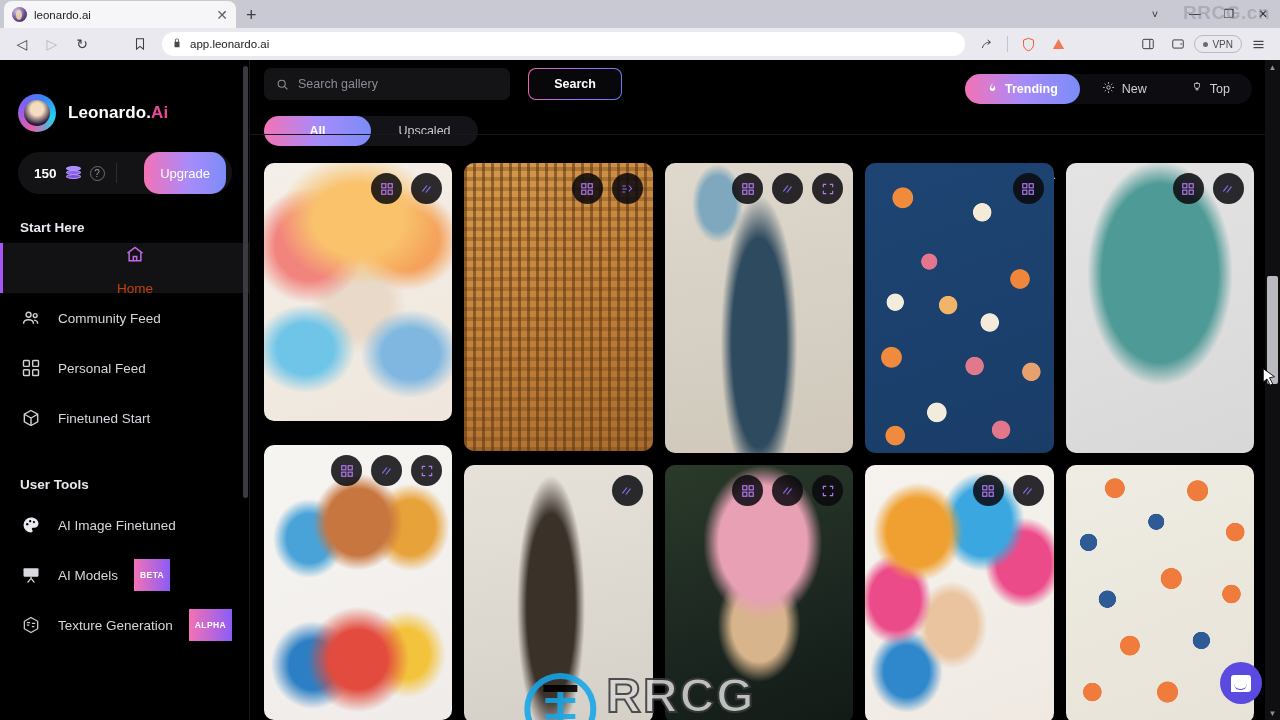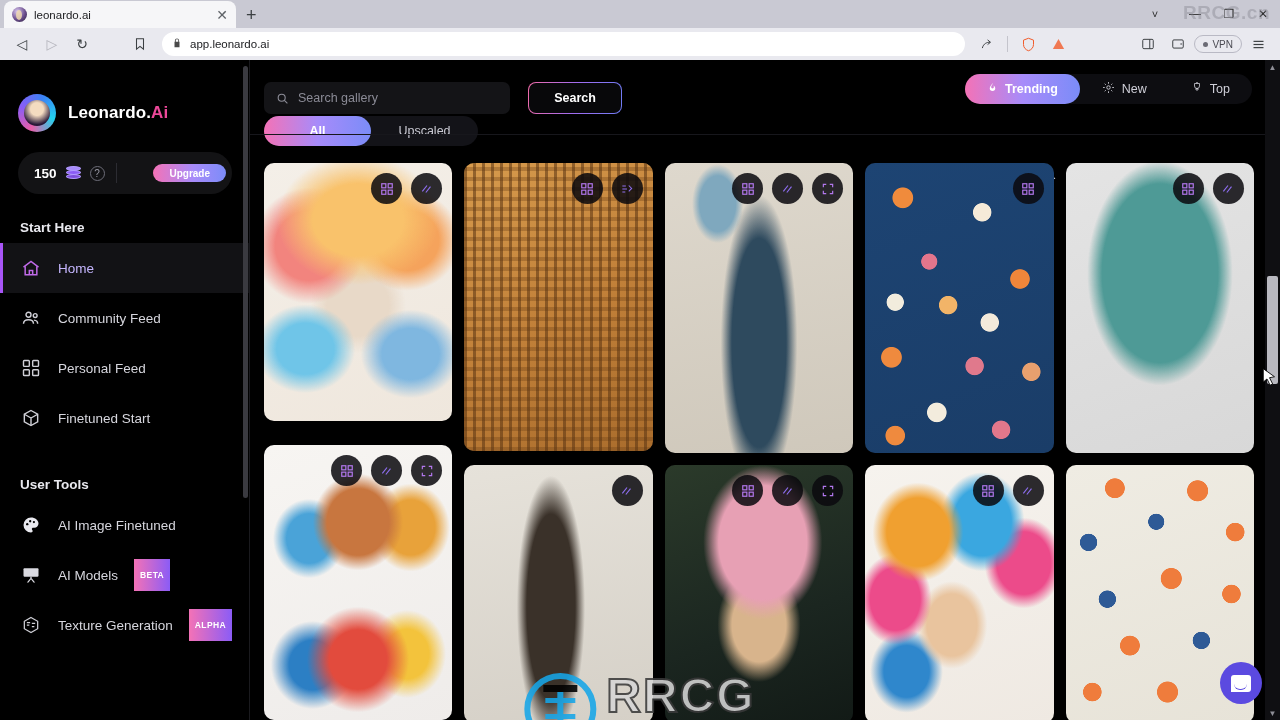--- a/index.html
+++ b/index.html
@@ -95,51 +95,51 @@
             background:#8b5cf6; border:1px solid #b39bff;}
   .coin i:nth-child(1){ top:0; background:#a78bfa;}
   .coin i:nth-child(2){ top:4px;}
   .coin i:nth-child(3){ top:8px; background:#7c4ddb;}
   .qmark {
     width: 15px;height:15px;border-radius:50%;border:1.3px solid #6d6d78;
     font-size:10px; color:#9a9aa5; display:flex;align-items:center;justify-content:center;
   }
   .cred-sep { width:1px; height:20px; background:#2c2c32; margin-left:2px; }
   .upgrade {
-    margin-left:auto; height:18px; padding: 0 16px; border-radius:15px;
+    margin-left:auto; height:42px; padding: 0 16px; border-radius:15px;
     background: linear-gradient(90deg,#f472b6 0%, #a78bfa 55%, #7c8cf8 100%);
-    color:#fff; font-size:10px; font-weight:700; display:flex;align-items:center;
+    color:#fff; font-size:13px; font-weight:400; display:flex;align-items:center;
   }
 
   .sect-label { color:#e8e8ee; font-size:13.5px; font-weight:700; padding: 26px 0 8px 20px; }
   .sect-label.tools { padding-top: 34px; }
 
   .navitem {
     height: 50px; display: flex; align-items: center; gap: 16px; padding-left: 20px;
     color: #d6d6dd; font-size: 13.5px; position: relative;
   }
-  .navitem.active { background:#121215; color:#c4b5fd; }
+  .navitem.active { background:#121215; color:#c2410c;flex-direction:column; }
   .navitem.active::before{
     content:""; position:absolute; left:0; top:0; bottom:0; width:3px; background:#a855f7;
   }
   .nav-ico { width: 22px; height: 22px; flex:0 0 22px; display:flex;align-items:center;justify-content:center; }
   .nav-ico svg { width: 20px; height: 20px; }
   .badge {
     font-size: 8.5px; font-weight: 800; color:#fff; padding: 11px 6px; border-radius: 0;
     background: linear-gradient(90deg,#f472b6,#8b5cf6); letter-spacing:.4px;
   }
   .sb-scroll {
     position:absolute; right:2px; top:6px; width:5px; height:432px;
     background:#3a3a40; border-radius:3px;
   }
   .sb-divider { position:absolute; right:0; top:0; bottom:0; width:1px; background:#1a1a1e;}
 
   
   .content { flex:1; height:660px; background:#000; position:relative; overflow:hidden; }
-  .toolbar { height: 75px; padding: 22px 28px 0 14px; position: relative; }
+  .toolbar { height: 75px; padding: 8px 28px 0 14px; position: relative; }
   .tb-row1 { display:flex; align-items:center; gap: 18px; }
   .searchbox {
     width: 246px; height: 32px; background:#141417; border-radius:7px; display:flex;
     align-items:center; gap:9px; padding: 0 12px;
   }
   .searchbox .sico { color:#8d8d98; font-size: 12px; display:flex; }
   .searchbox input {
     background:transparent; border:none; outline:none; color:#d7d7de; font-size:12.5px;
     width:100%; font-family:"Liberation Sans", sans-serif;
   }

